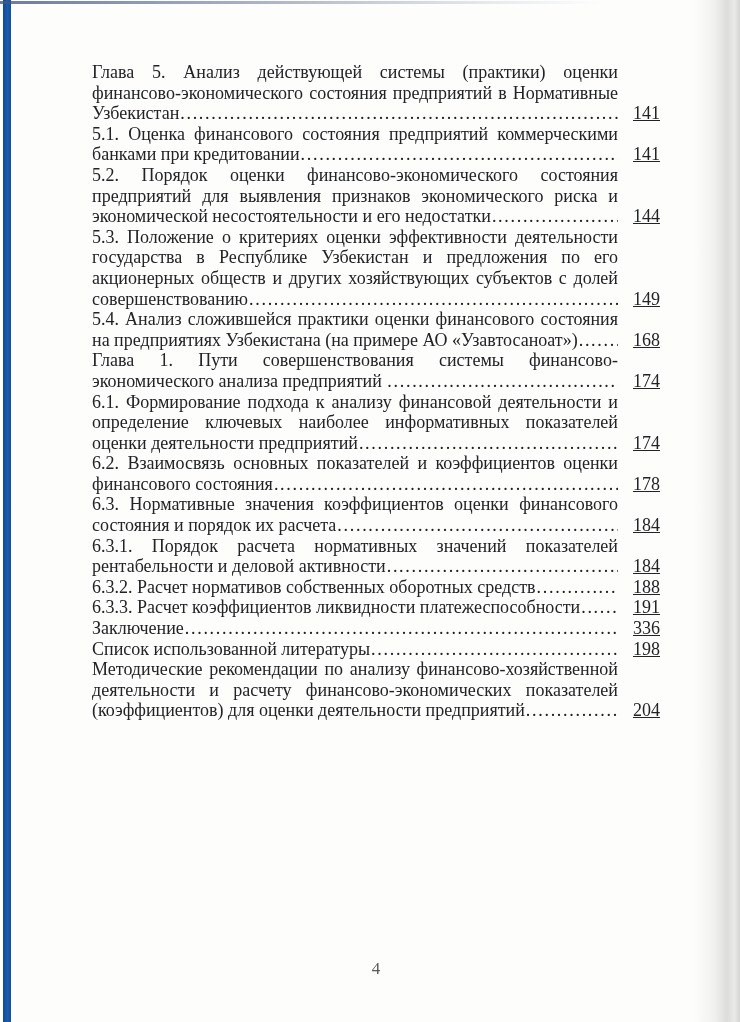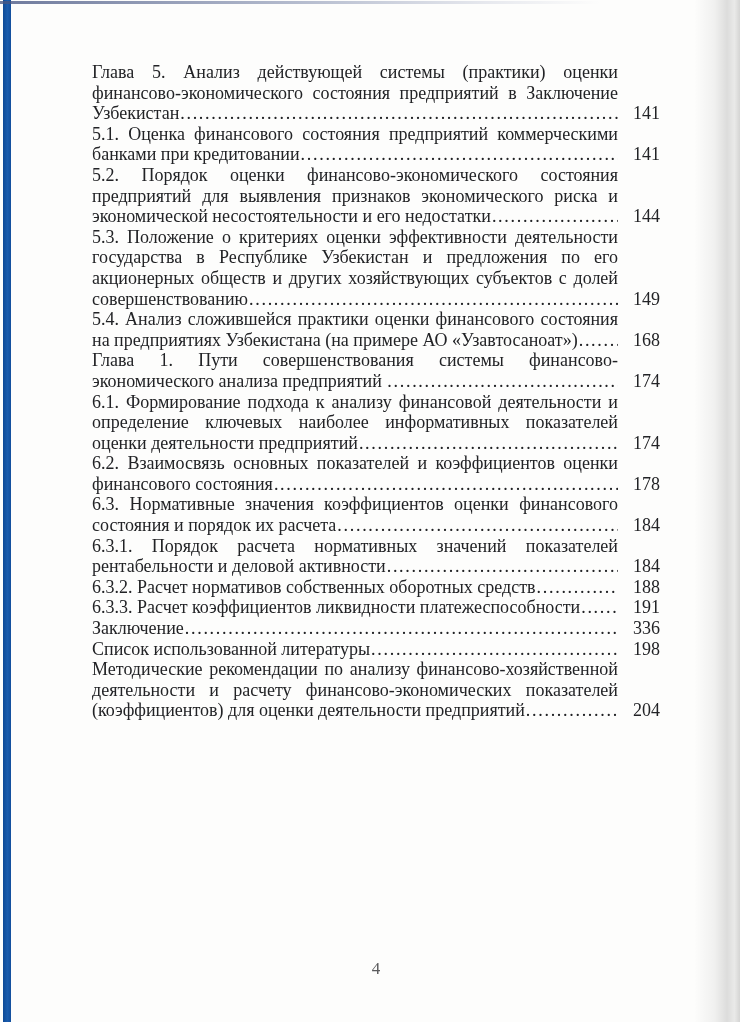--- a/index.html
+++ b/index.html
@@ -38,21 +38,21 @@
   }
   .toc-row{display:flex;align-items:flex-start;}
   .toc-main{flex:1 1 auto;min-width:0;display:flex;align-items:baseline;}
   .toc-row.justify .toc-main{display:block;text-align:justify;text-align-last:justify;}
   .txt{white-space:pre;}
   .toc-row.justify .txt{white-space:normal;}
   .dots{
     flex:1 1 auto;overflow:hidden;white-space:nowrap;
     letter-spacing:1.7px;padding-left:1px;
   }
-  .toc-page{flex:0 0 42px;width:42px;text-align:right;}
+  .toc-page{flex:0 0 42px;width:42px;text-align:right;text-decoration:underline;}
   
   .footer{
     position:absolute;left:92px;width:568px;top:959px;
     text-align:center;font-size:17px;color:#5a5a5c;
   }
 </style>
 </head>
 <body>
 
 <div class="spine"></div>
@@ -61,21 +61,21 @@
 
 <div class="toc">
     <div class="toc-row justify">
     <span class="toc-main">
       <span class="txt">Глава 5. Анализ действующей системы (практики) оценки</span>
     </span>
     <span class="toc-page"></span>
   </div>
     <div class="toc-row justify">
     <span class="toc-main">
-      <span class="txt">финансово-экономического состояния предприятий в Заключение</span>
+      <span class="txt">финансово-экономического состояния предприятий в Нормативные</span>
     </span>
     <span class="toc-page"></span>
   </div>
     <div class="toc-row">
     <span class="toc-main">
       <span class="txt">Узбекистан</span>
         <span class="dots">............................................................................................................................................</span>
     </span>
     <span class="toc-page">141</span>
   </div>

